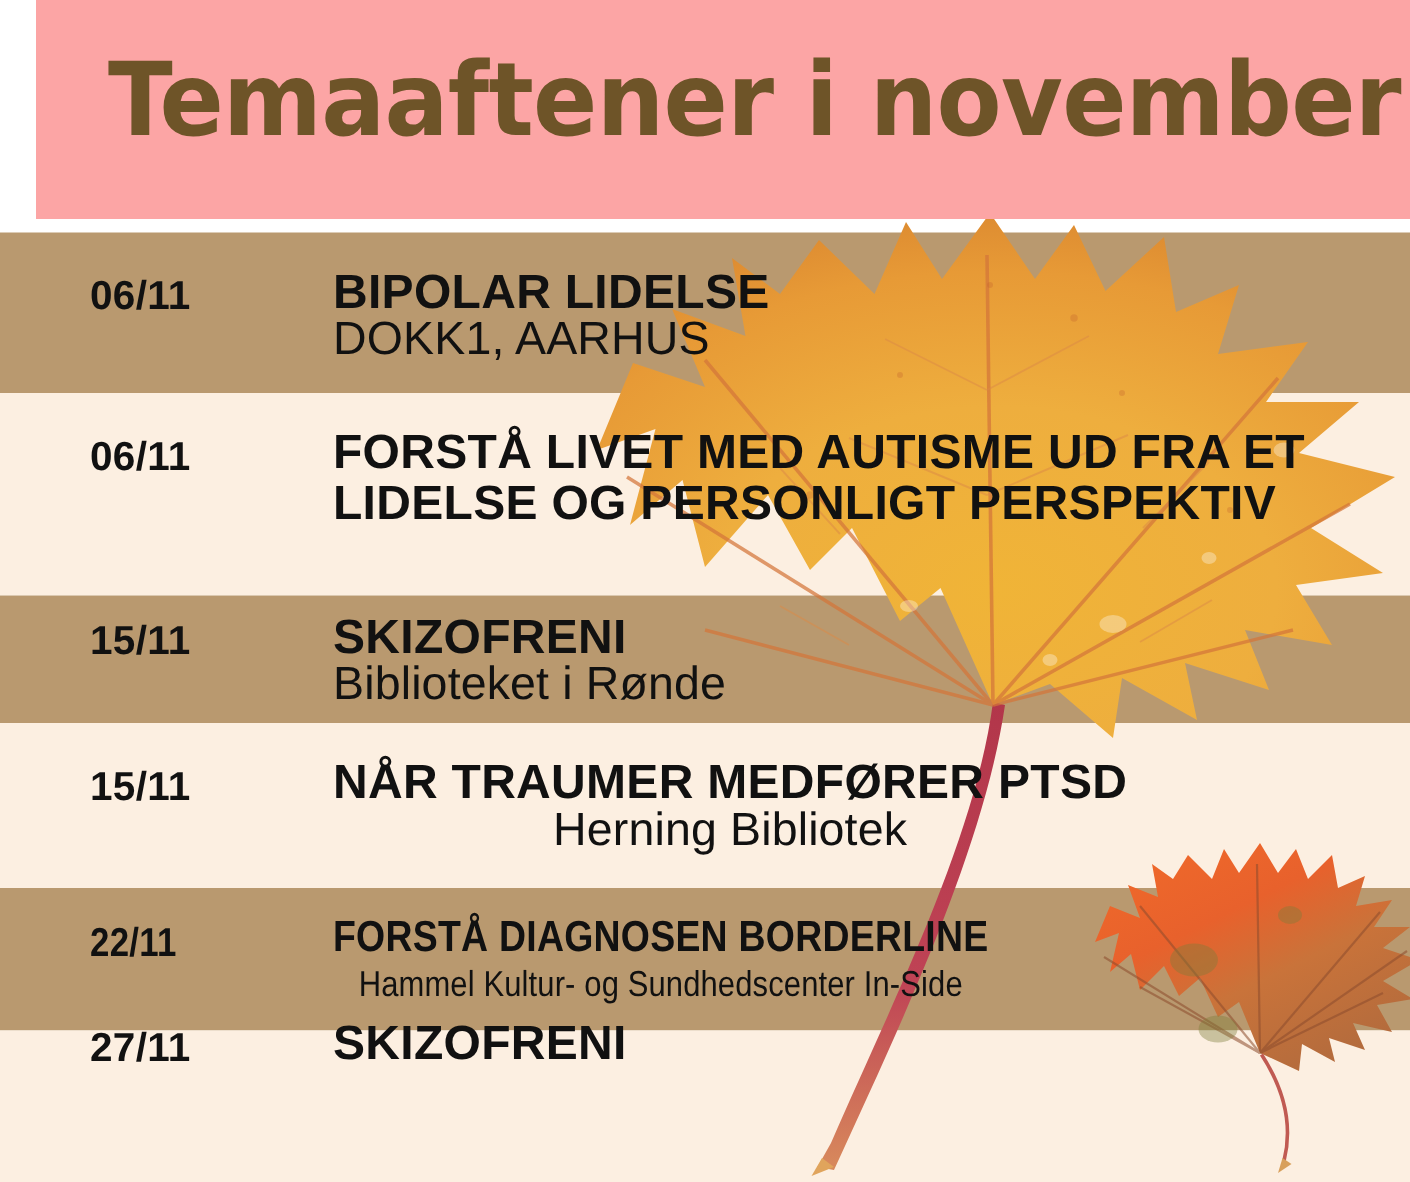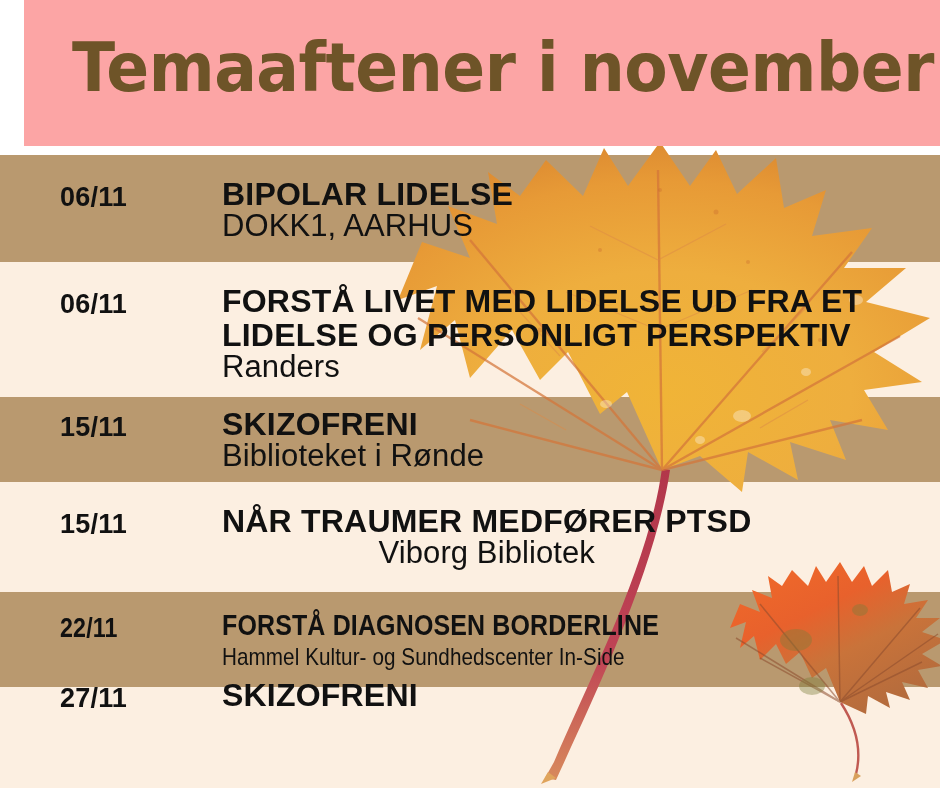--- a/index.html
+++ b/index.html
@@ -116,21 +116,21 @@
   #row-1 .row-body  { top: 22px; }
 
   #row-2 { top: 397px; height: 85px; }
   #row-2 .row-date  { top: 14px; }
   #row-2 .row-body  { top: 10px; }
 
   #row-3 { top: 482px; height: 110px; }
   #row-3 .row-date  { top: 26px; }
   #row-3 .row-body  { top: 22px; text-align: center; }
 
-  #row-4 { top: 592px; height: 95px; }
+  #row-4 { top: 592px; height: 95px; text-align: center; }
   #row-4 .row-date  { top: 20px; }
   #row-4 .row-body  { top: 16px; }
 
   #row-5 { top: 663px; height: 125px; }
   #row-5 .row-date  { top: 19px; }
   #row-5 .row-body  { top: 15px; }
 </style>
 </head>
 <body>
 
@@ -257,39 +257,38 @@
     <div class="row-date">06/11</div>
     <div class="row-body">
       <div class="row-title">BIPOLAR LIDELSE</div>
       <div class="row-venue">DOKK1, AARHUS</div>
     </div>
   </div>
 
   <div class="row" id="row-1">
     <div class="row-date">06/11</div>
     <div class="row-body">
-      <div class="row-title">FORSTÅ LIVET MED LIDELSE UD FRA ET</div>
+      <div class="row-title">FORSTÅ LIVET MED AUTISME UD FRA ET</div>
       <div class="row-title">LIDELSE OG PERSONLIGT PERSPEKTIV</div>
-      <div class="row-venue">Randers</div>
     </div>
   </div>
 
   <div class="row" id="row-2">
     <div class="row-date">15/11</div>
     <div class="row-body">
       <div class="row-title">SKIZOFRENI</div>
       <div class="row-venue">Biblioteket i Rønde</div>
     </div>
   </div>
 
   <div class="row" id="row-3">
     <div class="row-date">15/11</div>
     <div class="row-body">
       <div class="row-title">NÅR TRAUMER MEDFØRER PTSD</div>
-      <div class="row-venue">Viborg Bibliotek</div>
+      <div class="row-venue">Herning Bibliotek</div>
     </div>
   </div>
 
   <div class="row cond" id="row-4">
     <div class="row-date">22/11</div>
     <div class="row-body">
       <div class="row-title">FORSTÅ DIAGNOSEN BORDERLINE</div>
       <div class="row-venue">Hammel Kultur- og Sundhedscenter In-Side</div>
     </div>
   </div>

